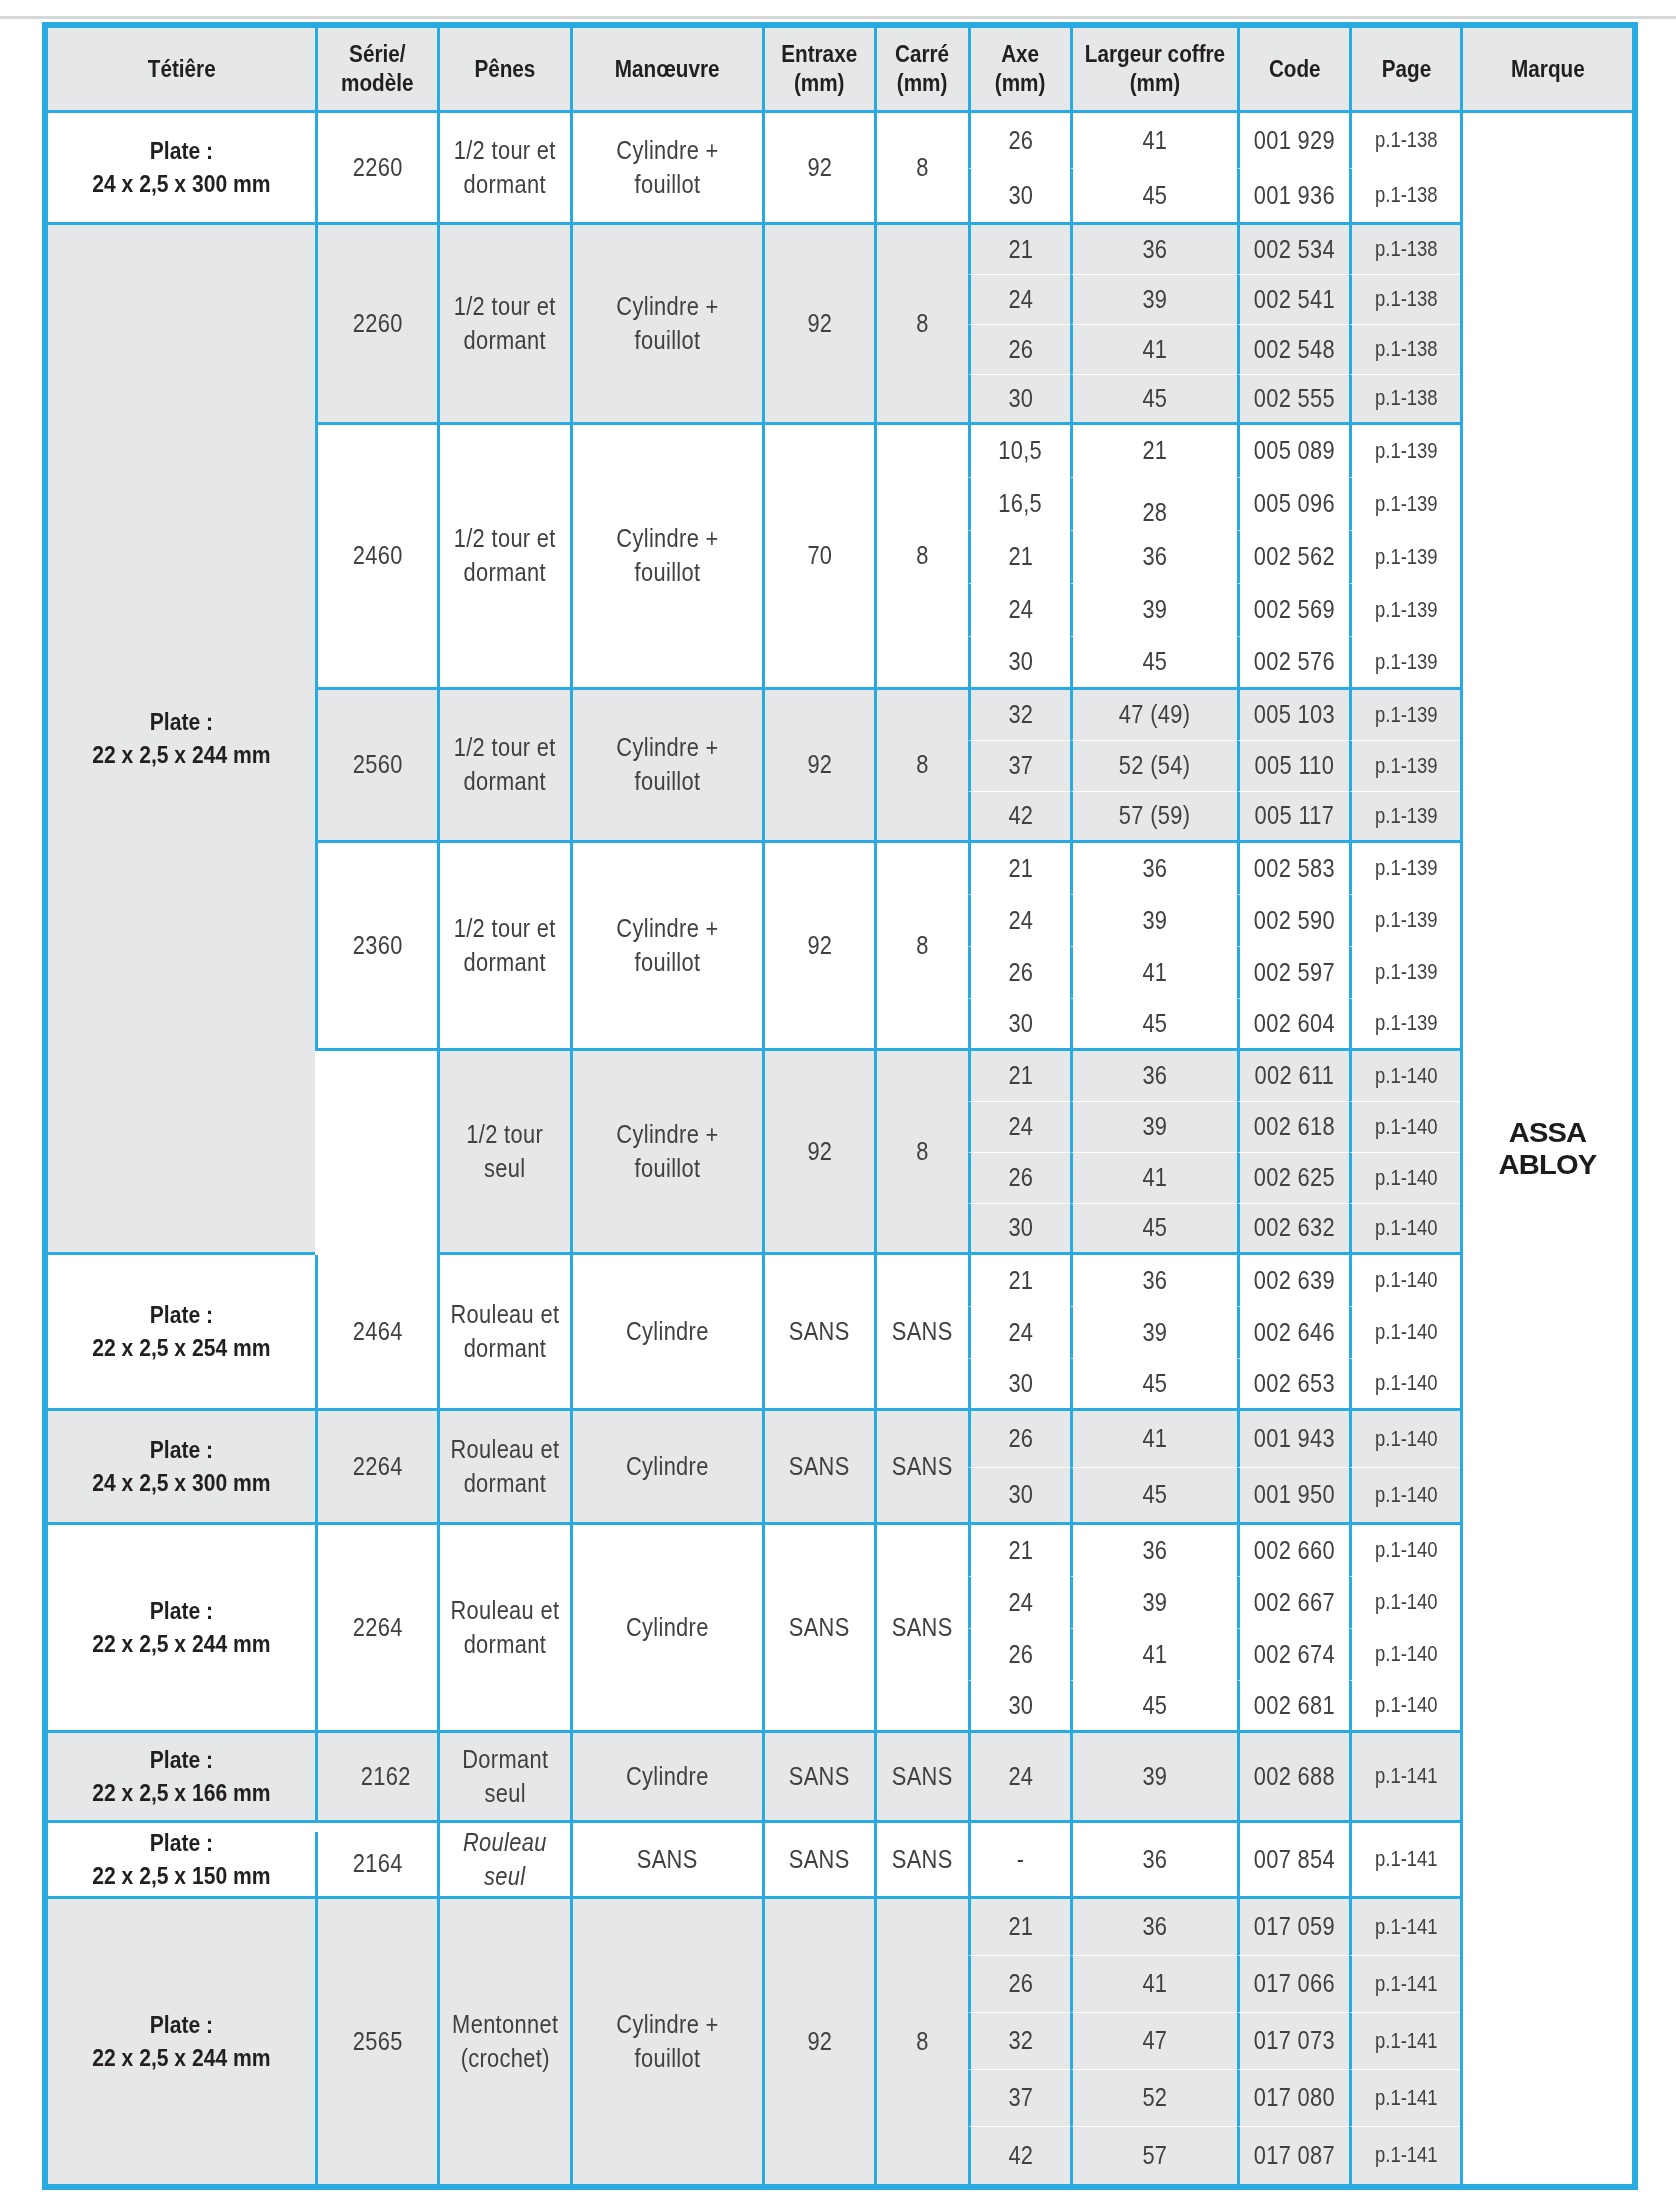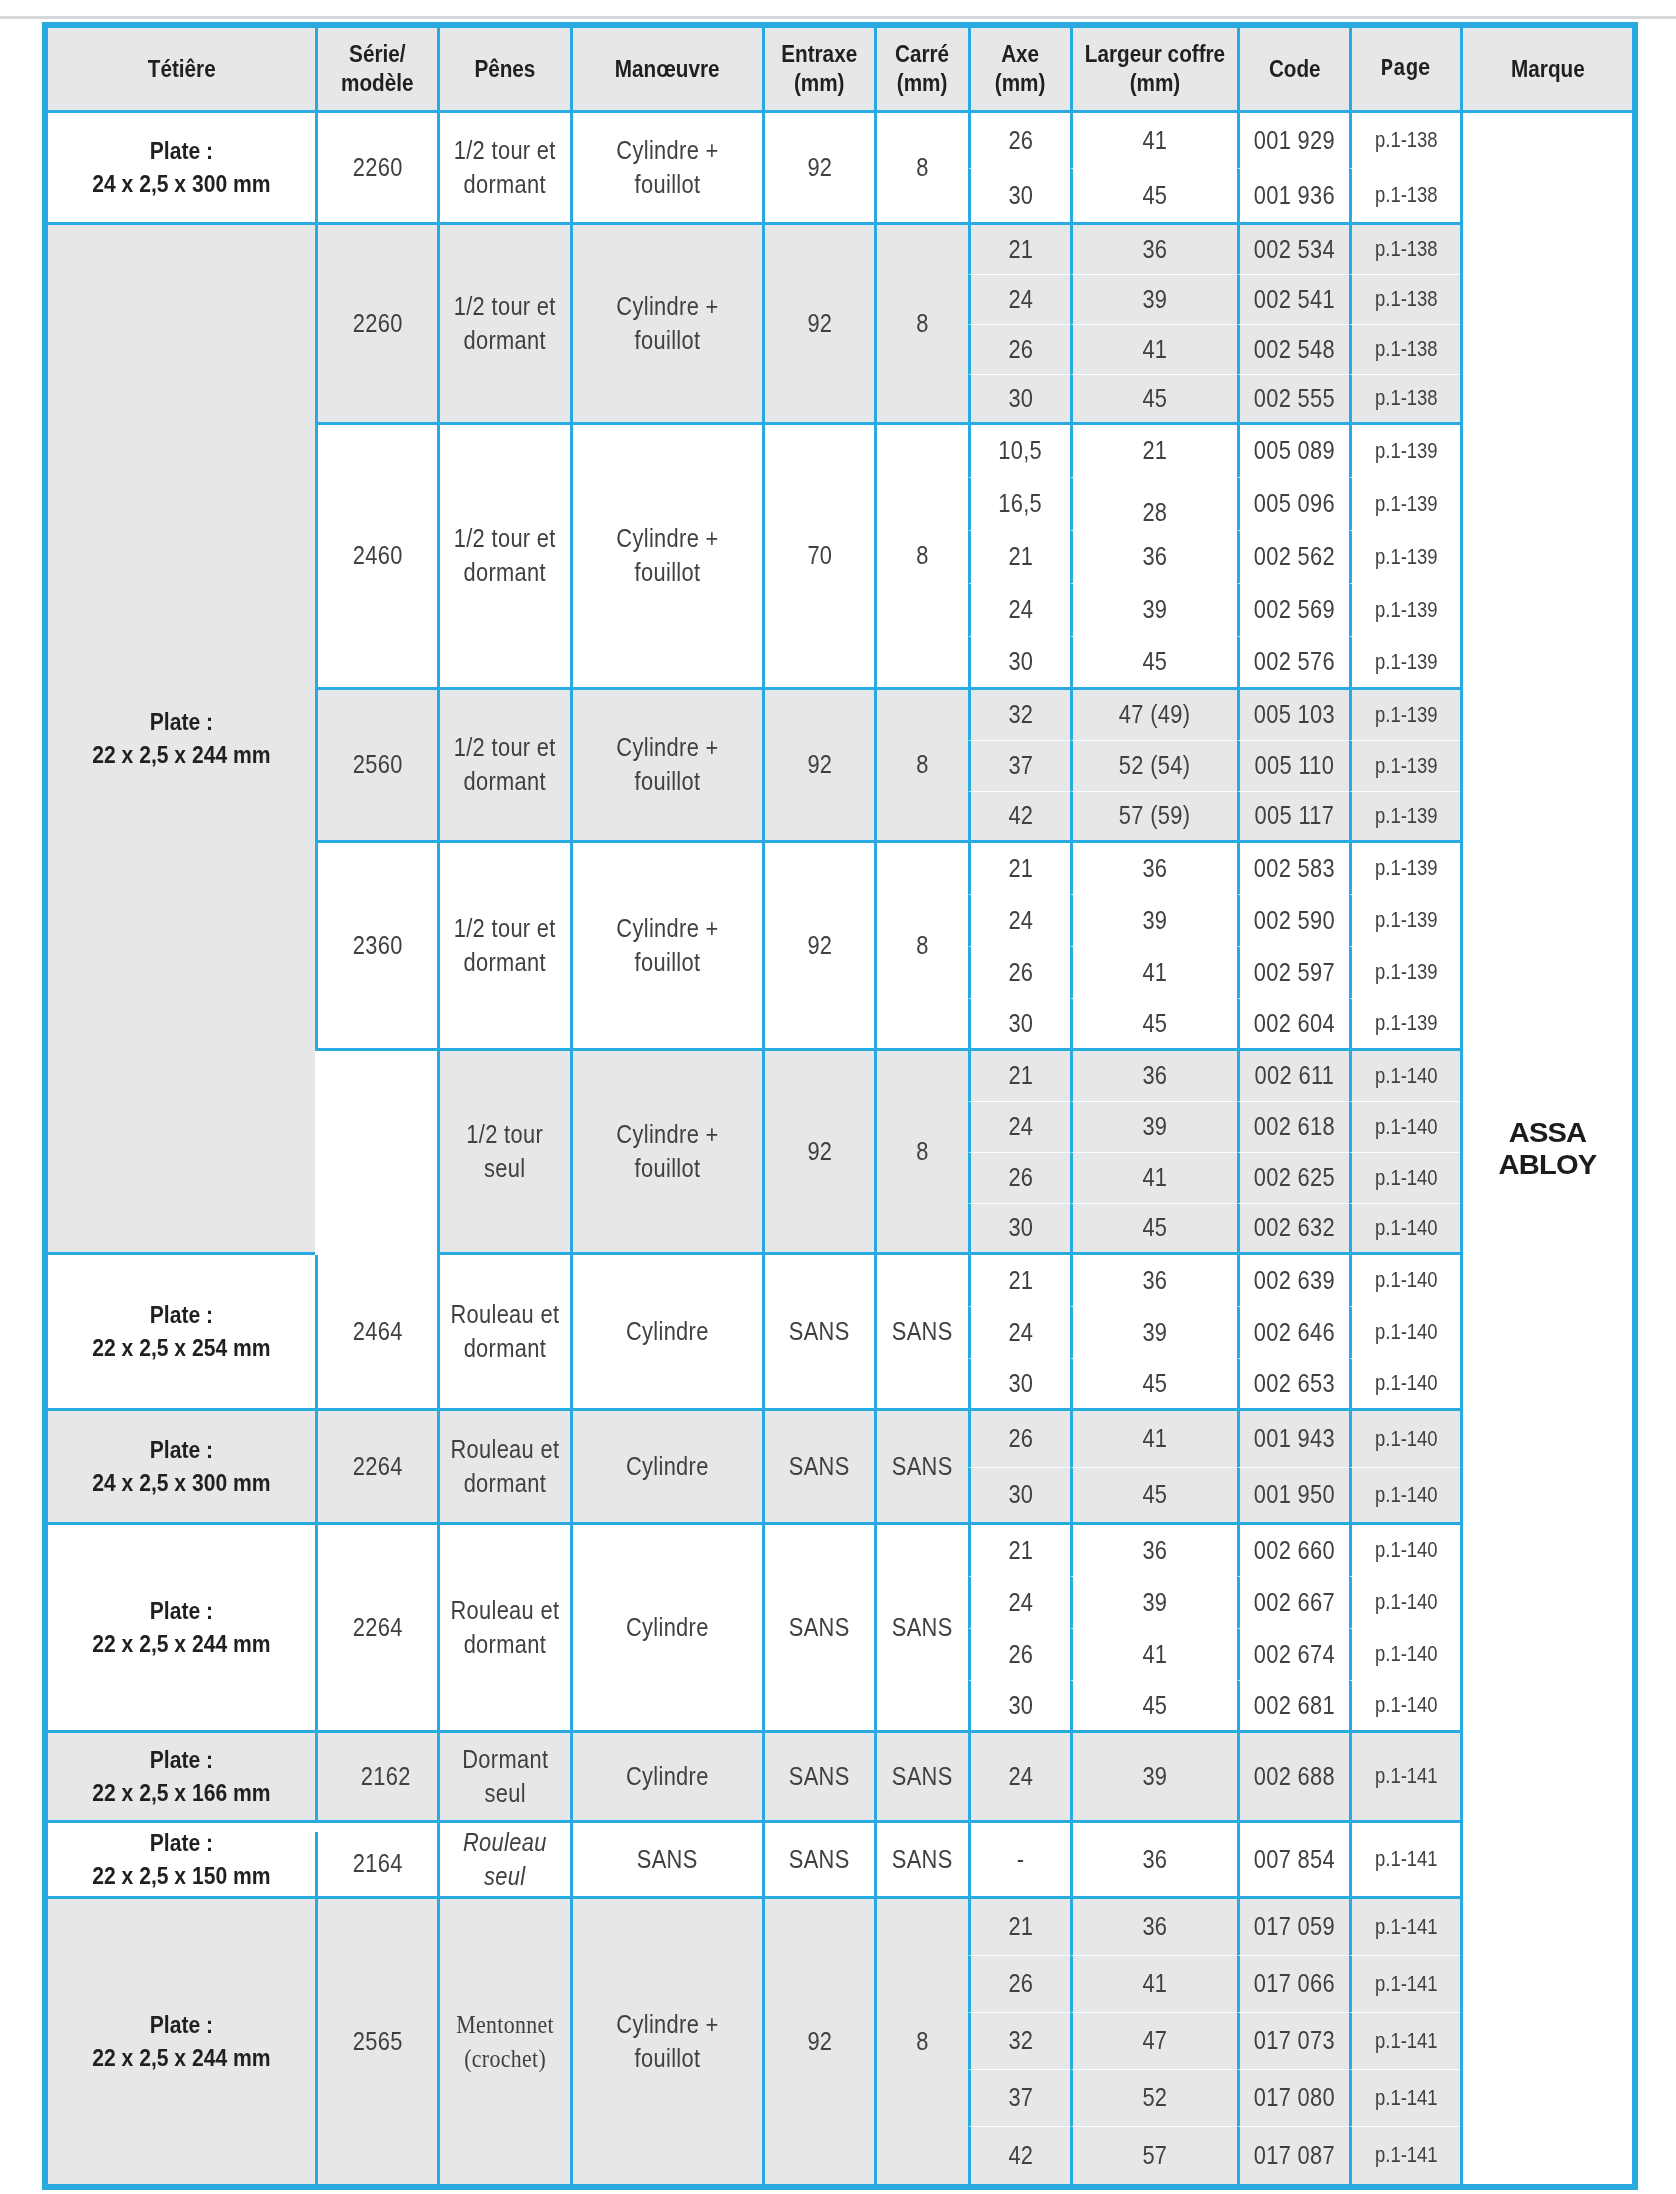--- a/index.html
+++ b/index.html
@@ -76,21 +76,21 @@
         <span class="hv">Axe
 (mm)</span>
       </div>
       <div class="cell head bl" style="grid-area: 1 / 8 / span 1;">
         <span class="hv">Largeur coffre
 (mm)</span>
       </div>
       <div class="cell head bl" style="grid-area: 1 / 9 / span 1;">
         <span class="hv">Code</span>
       </div>
-      <div class="cell head bl" style="grid-area: 1 / 10 / span 1; font-family: Liberation Mono, monospace;">
+      <div class="cell head bl" style="grid-area: 1 / 10 / span 1;">
         <span class="hv">Page</span>
       </div>
       <div class="cell head bl" style="grid-area: 1 / 11 / span 1;">
         <span class="hv">Marque</span>
       </div>
       <div class="cell white gb" style="grid-area: 2 / 1 / span 2;">
         <span class="bold2">Plate :
 24 x 2,5 x 300 mm</span>
       </div>
       <div class="cell gray gb" style="grid-area: 4 / 1 / span 20;">
@@ -686,21 +686,21 @@
       </div>
       <div class="cell white gb bl" style="grid-area: 34 / 9 / span 1;">
         <span class="val">007 854</span>
       </div>
       <div class="cell white gb bl" style="grid-area: 34 / 10 / span 1;">
         <span class="val pageval">p.1-141</span>
       </div>
       <div class="cell gray bl" style="grid-area: 35 / 2 / span 5;">
         <span class="val">2565</span>
       </div>
-      <div class="cell gray bl" style="grid-area: 35 / 3 / span 5; font-family: Liberation Serif, serif;">
+      <div class="cell gray bl" style="grid-area: 35 / 3 / span 5;">
         <span class="val">Mentonnet
 (crochet)</span>
       </div>
       <div class="cell gray bl" style="grid-area: 35 / 4 / span 5;">
         <span class="val">Cylindre + fouillot</span>
       </div>
       <div class="cell gray bl" style="grid-area: 35 / 5 / span 5;">
         <span class="val">92</span>
       </div>
       <div class="cell gray bl" style="grid-area: 35 / 6 / span 5;">

